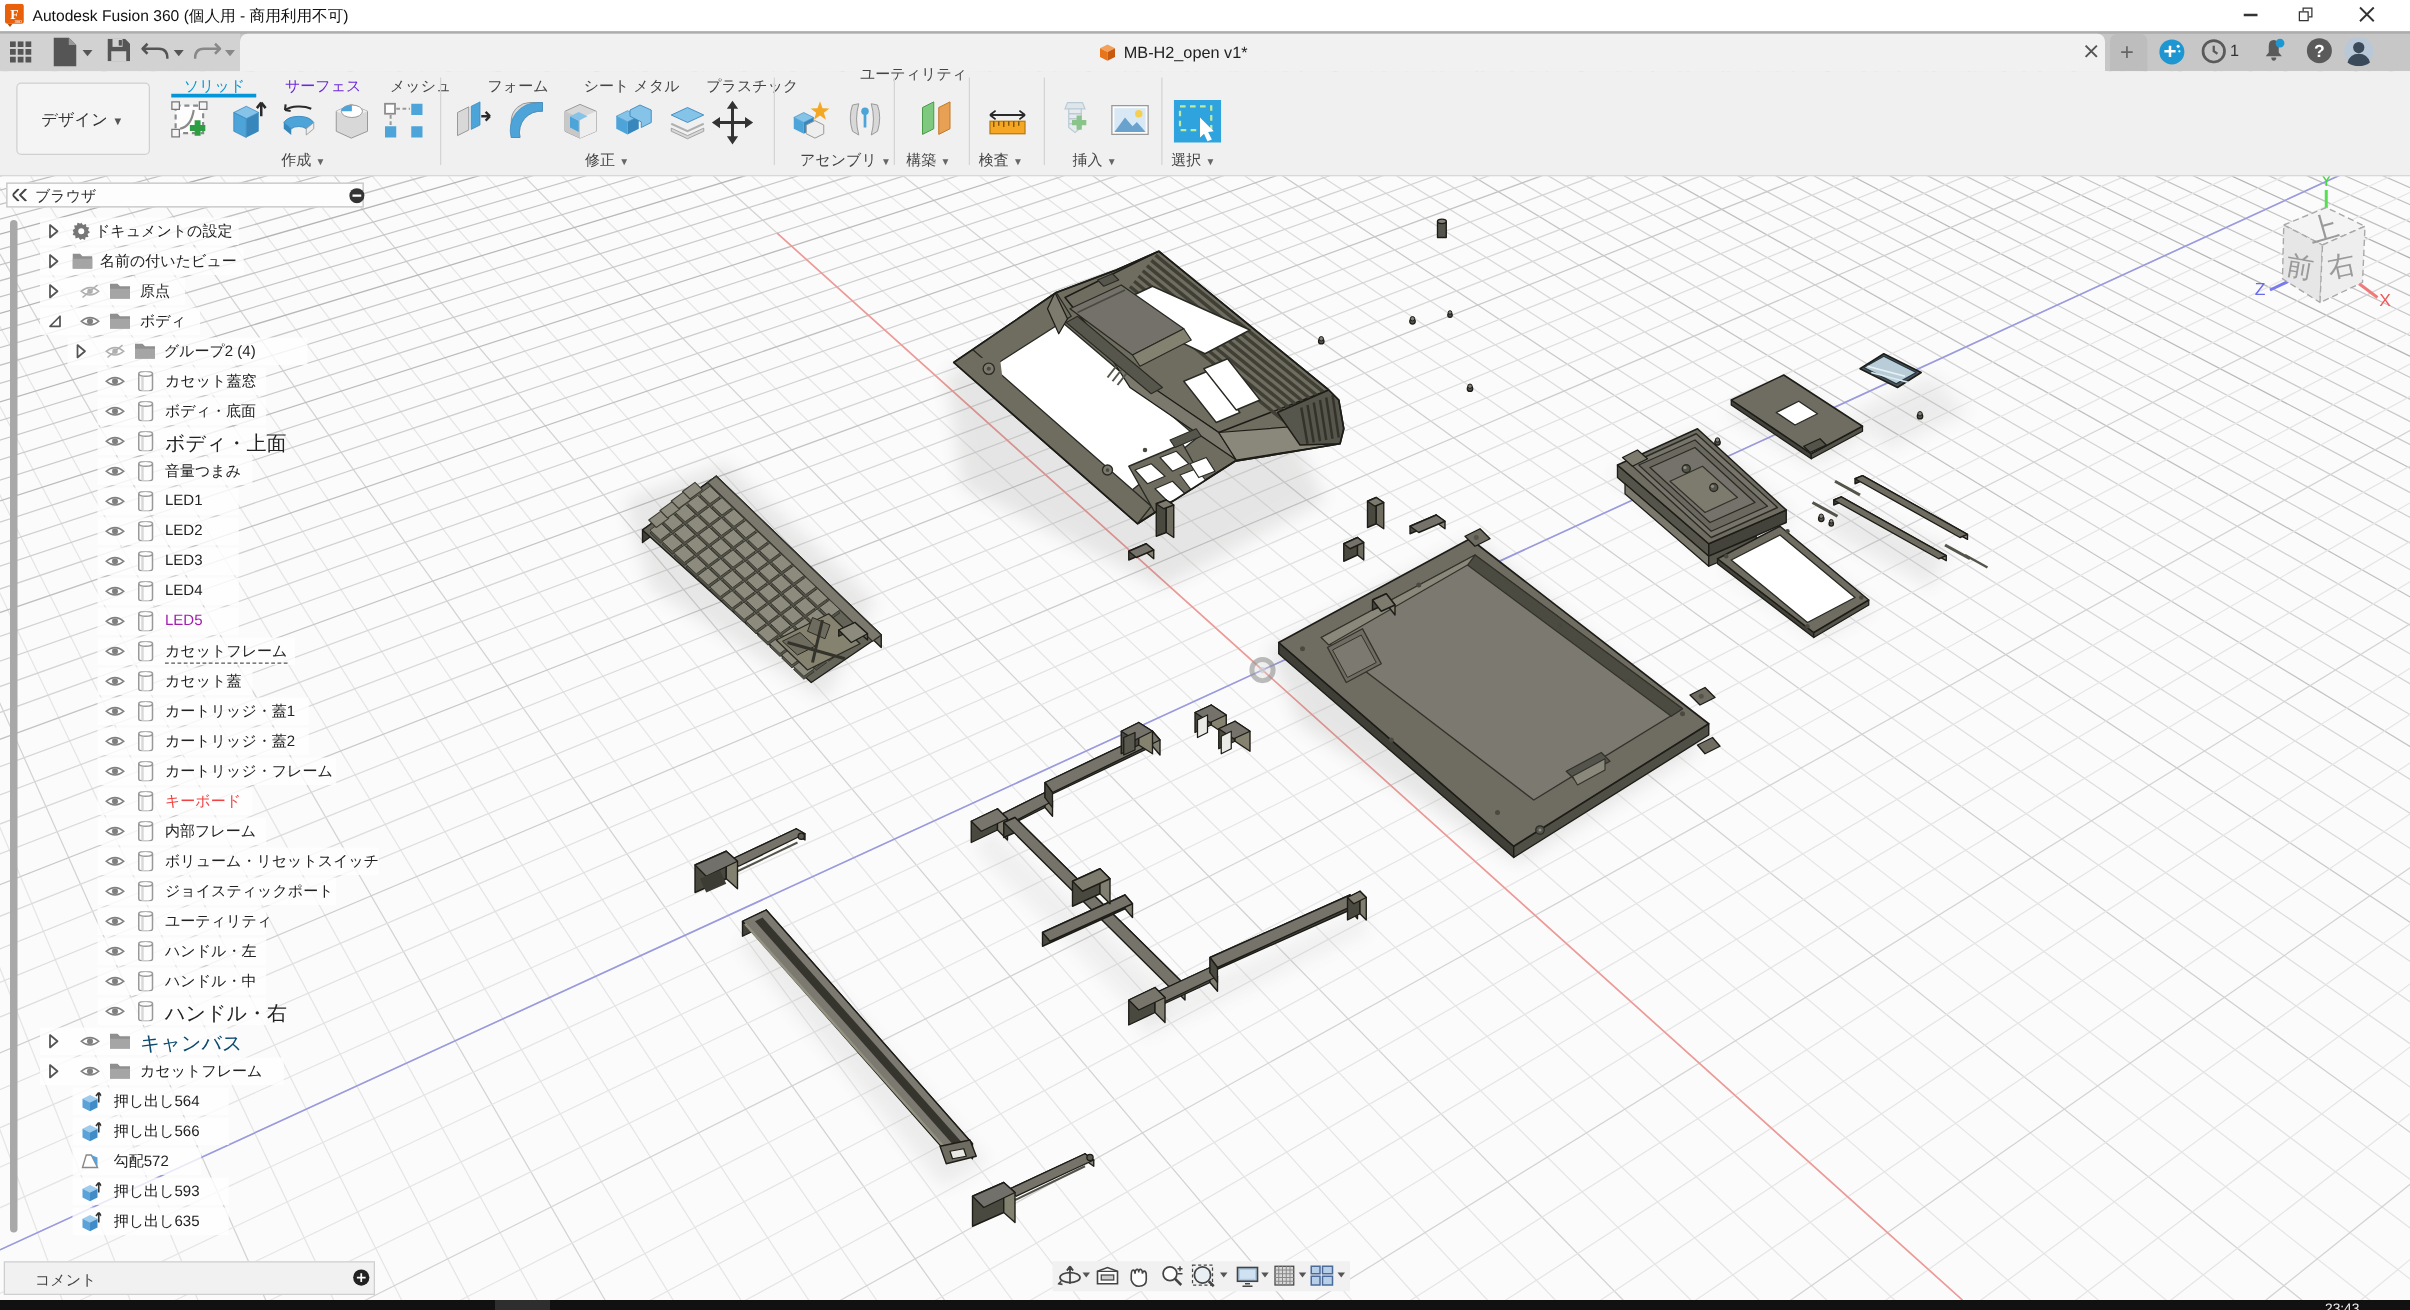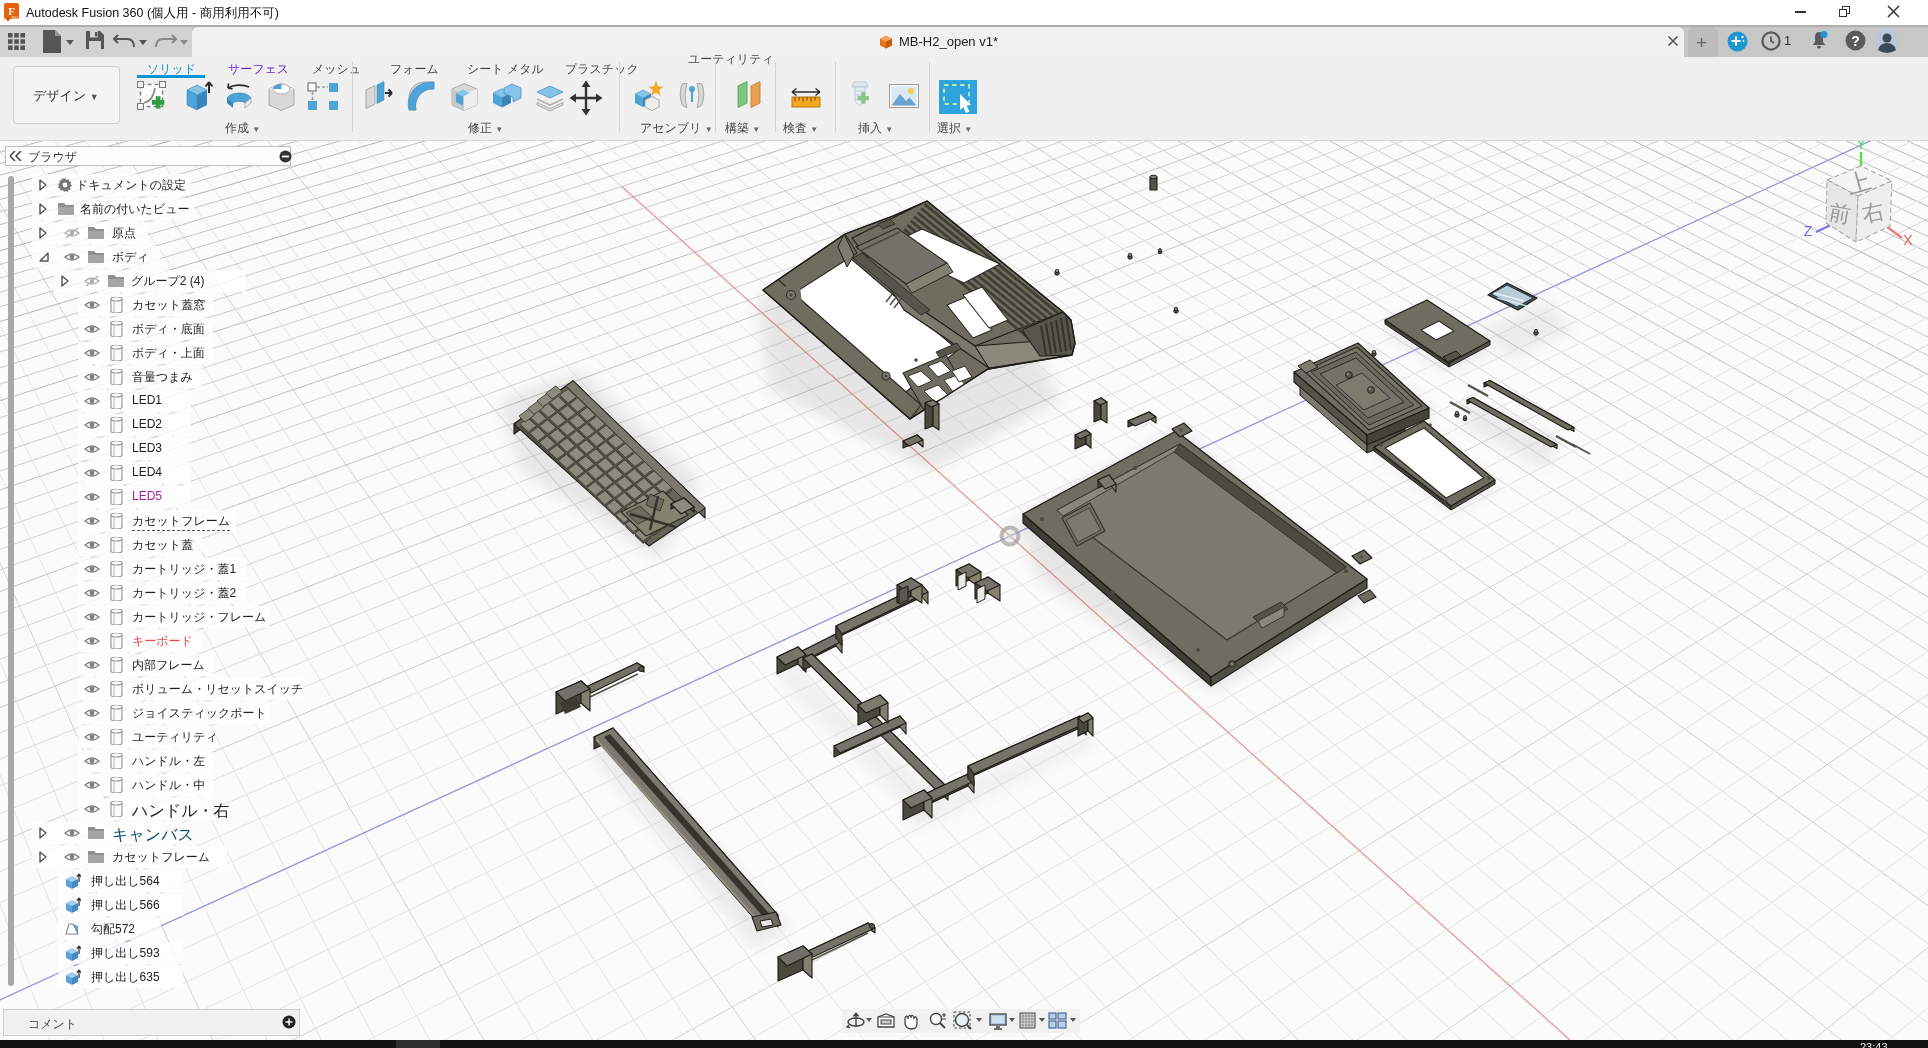--- a/index.html
+++ b/index.html
@@ -900,21 +900,21 @@
 <div style="position:absolute;left:132px;top:321px;font-size:12px;color:#222;white-space:nowrap">ボディ・底面</div>
 <svg style="position:absolute;left:84px;top:347px" width="16" height="12" viewBox="0 0 16 12">
     <path d="M1 6 Q8 0 15 6 Q8 12 1 6 Z" fill="none" stroke="#808080" stroke-width="1.3"></path>
     <circle cx="8" cy="6" r="2.4" fill="#808080"></circle>
   </svg>
 <svg style="position:absolute;left:109px;top:345px" width="15" height="16" viewBox="0 0 15 16">
     <path d="M2 2 Q2 0 7.5 0 Q13 0 13 2 L13 14 Q13 16 7.5 16 Q2 16 2 14 Z" fill="#fdfdfd" stroke="#999" stroke-width="1.2"></path>
     <path d="M2 2 Q2 4 7.5 4 Q13 4 13 2" fill="none" stroke="#999" stroke-width="1.2"></path>
     <path d="M5 4.5 L5 15.2" stroke="#d8d8d8" stroke-width="2"></path>
   </svg>
-<div style="position:absolute;left:132px;top:345px;font-size:12px;color:#222;white-space:nowrap">ボディ・上面</div>
+<div style="position:absolute;left:132px;top:345px;font-size:16px;color:#222;white-space:nowrap">ボディ・上面</div>
 <svg style="position:absolute;left:84px;top:371px" width="16" height="12" viewBox="0 0 16 12">
     <path d="M1 6 Q8 0 15 6 Q8 12 1 6 Z" fill="none" stroke="#808080" stroke-width="1.3"></path>
     <circle cx="8" cy="6" r="2.4" fill="#808080"></circle>
   </svg>
 <svg style="position:absolute;left:109px;top:369px" width="15" height="16" viewBox="0 0 15 16">
     <path d="M2 2 Q2 0 7.5 0 Q13 0 13 2 L13 14 Q13 16 7.5 16 Q2 16 2 14 Z" fill="#fdfdfd" stroke="#999" stroke-width="1.2"></path>
     <path d="M2 2 Q2 4 7.5 4 Q13 4 13 2" fill="none" stroke="#999" stroke-width="1.2"></path>
     <path d="M5 4.5 L5 15.2" stroke="#d8d8d8" stroke-width="2"></path>
   </svg>
 <div style="position:absolute;left:132px;top:369px;font-size:12px;color:#222;white-space:nowrap">音量つまみ</div>

